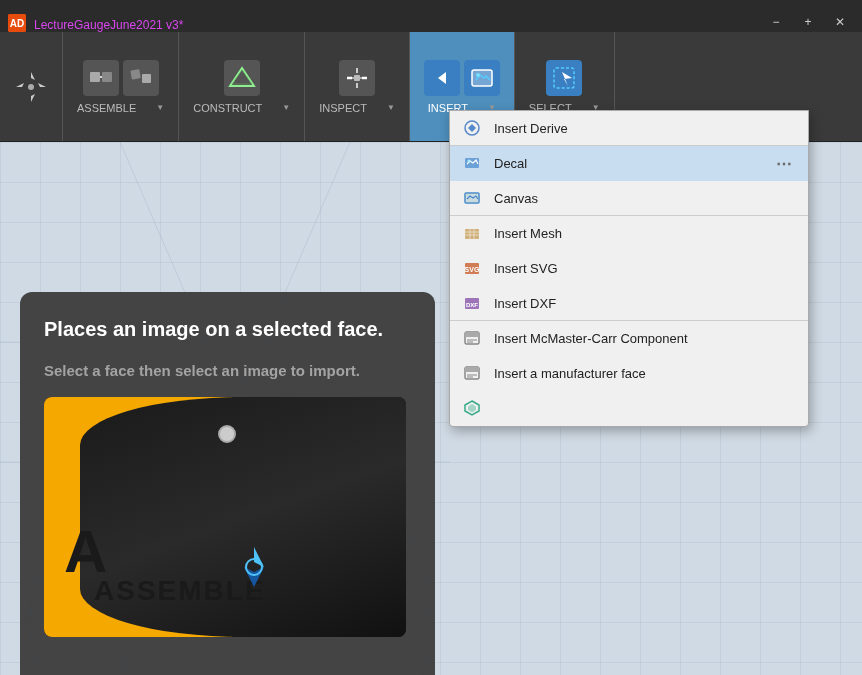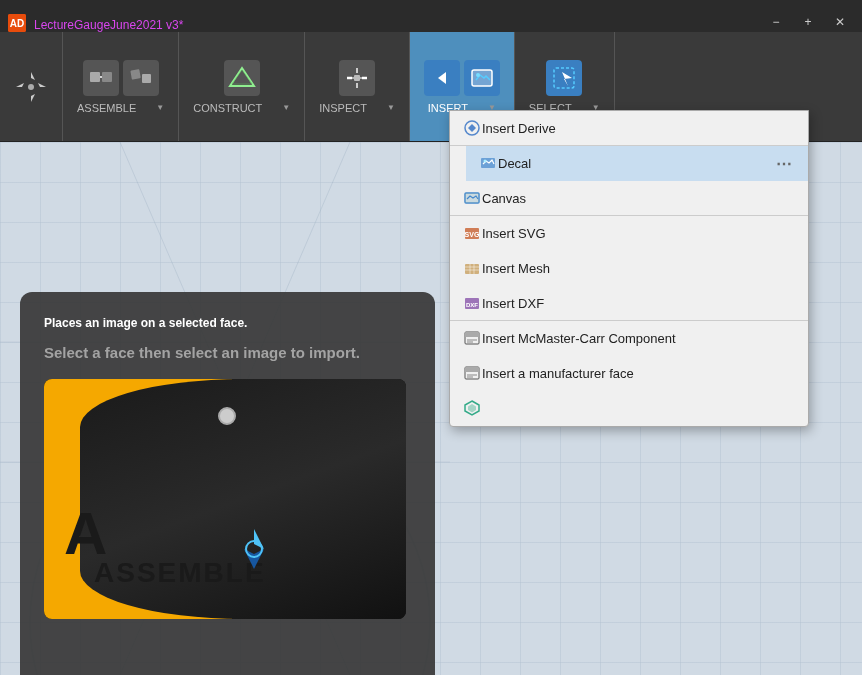--- a/index.html
+++ b/index.html
@@ -150,24 +150,24 @@
       left: 20px;
       width: 415px;
       height: 405px;
       background: rgba(55, 55, 55, 0.92);
       border-radius: 12px;
       padding: 24px;
       z-index: 30;
       color: white;
     }
     .tooltip-title {
-      font-size: 12px;
+      font-size: 20px;
       font-weight: bold;
       color: #fff;
-      margin-bottom: 12px;
+      margin-bottom: 20px;
       line-height: 1.3;
     }
     .tooltip-subtitle {
       font-size: 15px;
       font-weight: bold;
       color: #a3a3a3;
       margin-bottom: 18px;
     }
     .tooltip-image {
       width: 362px;
@@ -229,27 +229,26 @@
       z-index: 200;
     }
 
     .menu-item {
       display: flex;
       align-items: center;
       padding: 7px 12px;
       cursor: pointer;
       color: #222;
       font-size: 13px;
-      gap: 0;
+      gap: 12px;
       min-height: 32px;
       border-bottom: 1px solid transparent;
     }
     .menu-item.highlighted {
       background: #c8ddf0;
-      margin-left: 16px;
     }
     .menu-item.separator {
       border-bottom: 1px solid #ccc;
     }
 
     .menu-icon {
       width: 20px;
       height: 20px;
       flex-shrink: 0;
       display: flex;
@@ -482,40 +481,40 @@
         <rect x="2" y="4" width="14" height="10" rx="1" fill="#7ab" opacity="0.3"></rect>
         <path d="M4 10 L7 7 L10 9 L13 7 L15 10" fill="none" stroke="#4488cc" stroke-width="1.2"></path>
       </svg>
     </div>
     <span class="menu-item-text">Canvas</span>
   </div>
 
   <div class="menu-item">
     <div class="menu-icon">
       <svg width="18" height="18" viewBox="0 0 18 18">
-        <rect x="2" y="4" width="14" height="11" rx="1" fill="#c86030" opacity="0.8"></rect>
-        <text x="9" y="13" text-anchor="middle" fill="white" font-size="7" font-weight="bold">SVG</text>
-      </svg>
-    </div>
-    <span class="menu-item-text">Insert SVG</span>
-  </div>
-
-  <div class="menu-item">
-    <div class="menu-icon">
-      <svg width="18" height="18" viewBox="0 0 18 18">
         <rect x="2" y="5" width="14" height="10" rx="1" fill="#c8a060" opacity="0.8"></rect>
         <line x1="2" y1="8" x2="16" y2="8" stroke="#fff" stroke-width="0.8" opacity="0.6"></line>
         <line x1="2" y1="11" x2="16" y2="11" stroke="#fff" stroke-width="0.8" opacity="0.6"></line>
         <line x1="7" y1="5" x2="7" y2="15" stroke="#fff" stroke-width="0.8" opacity="0.6"></line>
         <line x1="11" y1="5" x2="11" y2="15" stroke="#fff" stroke-width="0.8" opacity="0.6"></line>
       </svg>
     </div>
     <span class="menu-item-text">Insert Mesh</span>
   </div>
 
+  <div class="menu-item">
+    <div class="menu-icon">
+      <svg width="18" height="18" viewBox="0 0 18 18">
+        <rect x="2" y="4" width="14" height="11" rx="1" fill="#c86030" opacity="0.8"></rect>
+        <text x="9" y="13" text-anchor="middle" fill="white" font-size="7" font-weight="bold">SVG</text>
+      </svg>
+    </div>
+    <span class="menu-item-text">Insert SVG</span>
+  </div>
+
   <div class="menu-item separator">
     <div class="menu-icon">
       <svg width="18" height="18" viewBox="0 0 18 18">
         <rect x="2" y="4" width="14" height="11" rx="1" fill="#8855aa" opacity="0.8"></rect>
         <text x="9" y="13" text-anchor="middle" fill="white" font-size="6" font-weight="bold">DXF</text>
       </svg>
     </div>
     <span class="menu-item-text">Insert DXF</span>
   </div>
 

